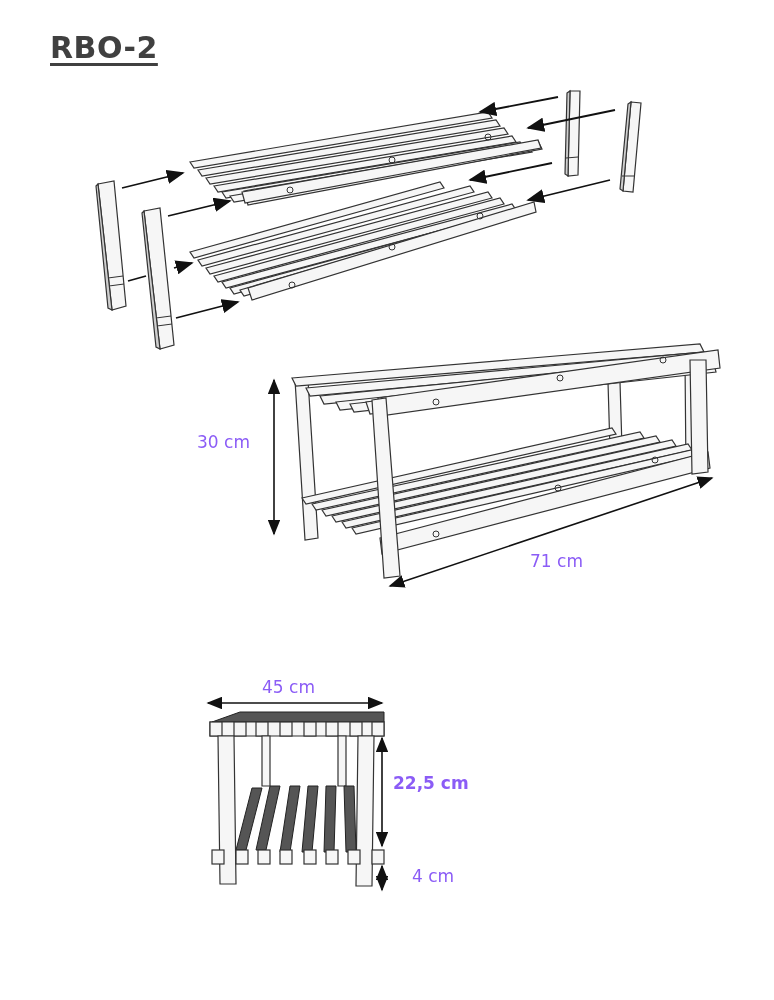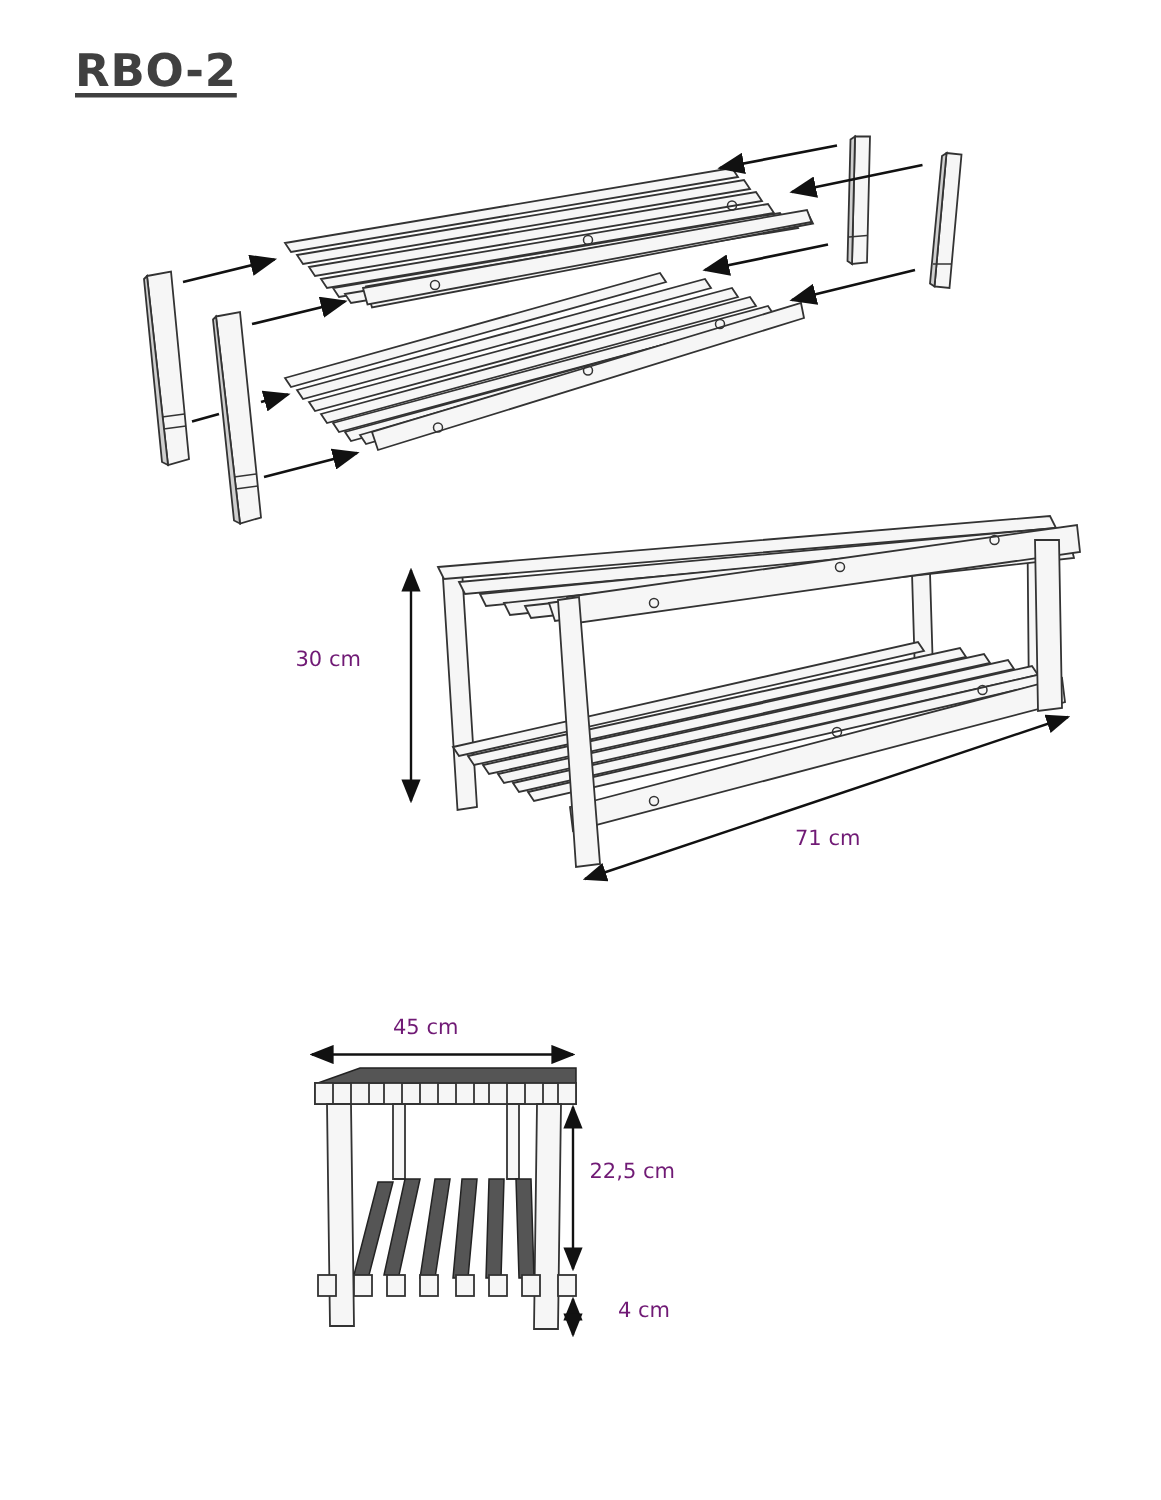--- a/index.html
+++ b/index.html
@@ -1,21 +1,21 @@
 <!DOCTYPE html>
 <html><head>
 <meta charset="utf-8">
 <style>
   html, body { margin: 0; padding: 0; background: #ffffff; }
   body { width: 774px; height: 1000px; position: relative; overflow: hidden;
          font-family: "DejaVu Sans", sans-serif; }
   .title { position: absolute; left: 50px; top: 30px; font-size: 30px; font-weight: bold;
            color: #404040; text-decoration: underline; text-decoration-thickness: 3px;
            text-underline-offset: 5px; letter-spacing: 0.5px; }
-  .label { position: absolute; font-size: 14px; color: #701a75; white-space: nowrap; }
+  .label { position: absolute; font-size: 17px; color: #8b5cf6; white-space: nowrap; }
   svg { position: absolute; left: 0; top: 0; }
   .part { fill: #f6f6f6; stroke: #333; stroke-width: 1.2; }
   .partside { fill: #cfcfcf; stroke: #333; stroke-width: 1.2; }
   .dark { fill: #555; stroke: #222; stroke-width: 1; }
   .arrow { stroke: #111; stroke-width: 1.8; fill: none; }
   .dim { stroke: #111; stroke-width: 1.6; fill: none; }
 </style>
 </head>
 <body>
 
@@ -181,14 +181,14 @@
   <g>
     <line class="dim" x1="208" y1="703" x2="382" y2="703" marker-start="url(#ahs)" marker-end="url(#ah)"></line>
     <line class="dim" x1="382" y1="738" x2="382" y2="846" marker-start="url(#ahs)" marker-end="url(#ah)"></line>
     <line class="dim" x1="382" y1="866" x2="382" y2="890" marker-start="url(#ahs)" marker-end="url(#ah)"></line>
   </g>
 </svg>
 
 <div class="label" style="left:197px; top:432px;">30 cm</div>
 <div class="label" style="left:530px; top:551px;">71 cm</div>
 <div class="label" style="left:262px; top:677px;">45 cm</div>
-<div class="label" style="left:393px; top:773px;">22,5 cm</div>
+<div class="label" style="left:393px; top:773px;font-weight:bold;">22,5 cm</div>
 <div class="label" style="left:412px; top:866px;">4 cm</div>
 
 </body></html>

